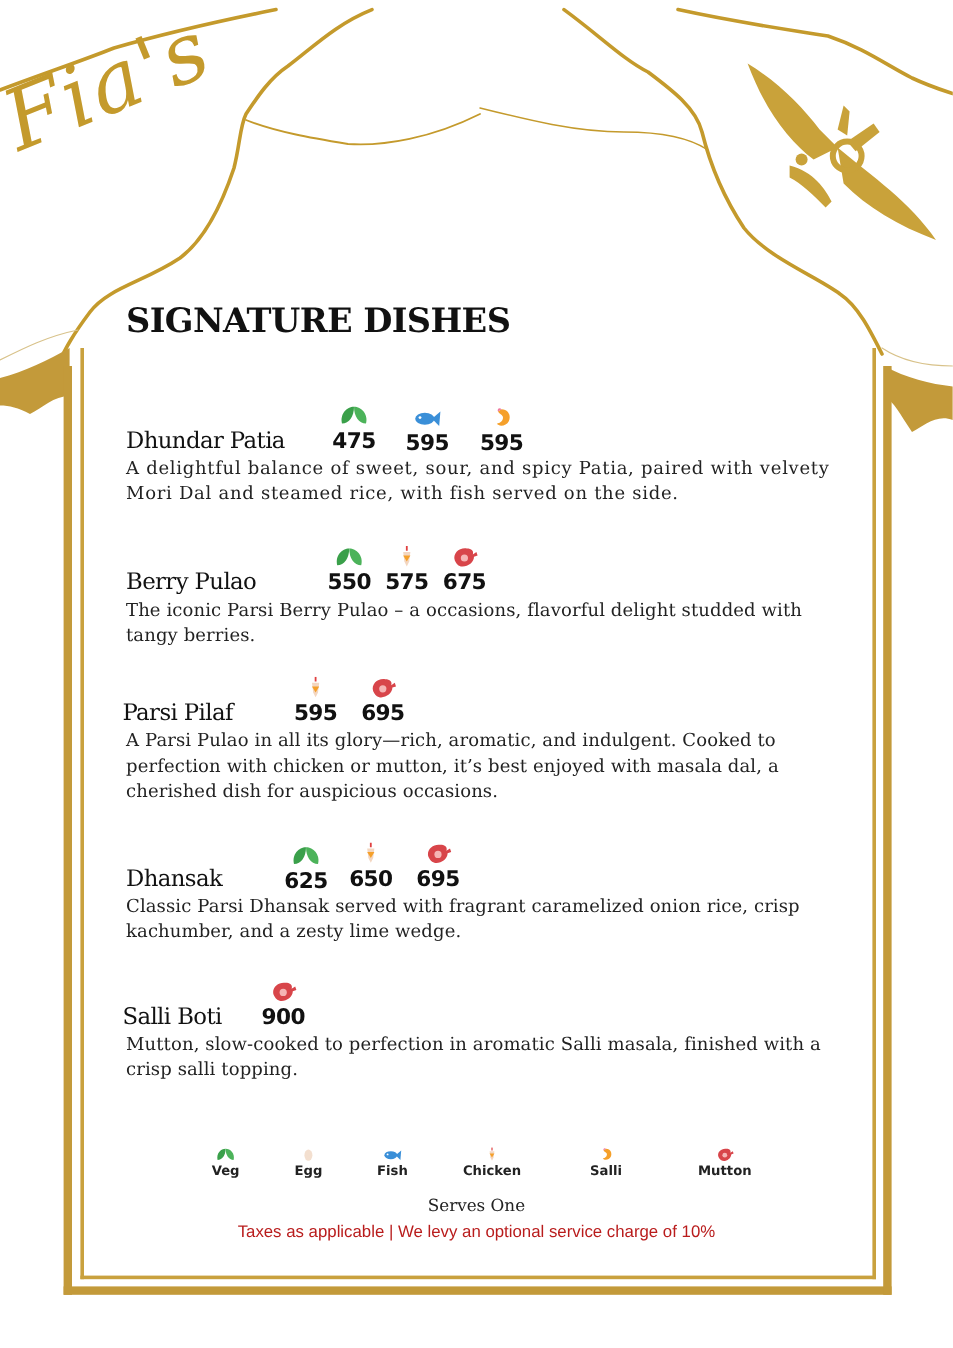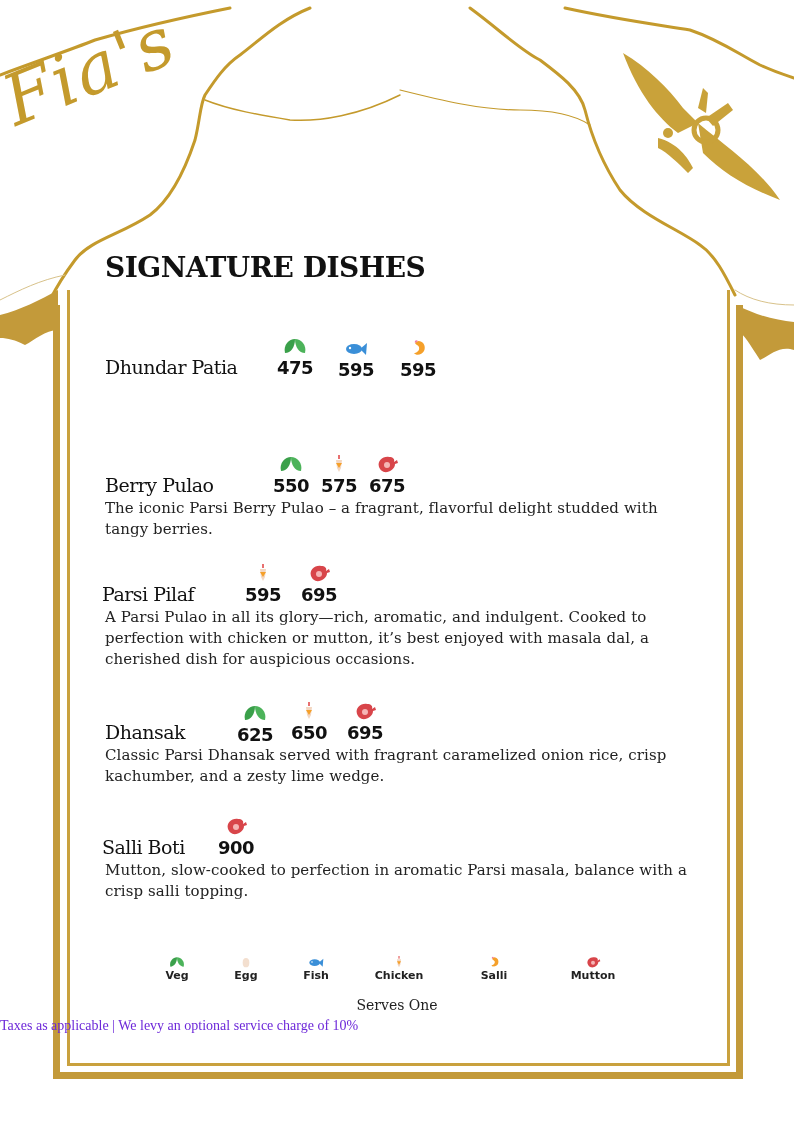--- a/index.html
+++ b/index.html
@@ -9,26 +9,26 @@
   .frame-inner { position:absolute; left:67px; top:290px; width:663px; height:776px; border:3px solid #c9a13e; border-top:none; box-sizing:border-box; }
   .logo { position:absolute; left:22px; top:60px; font-family:"DejaVu Serif", serif; font-style:italic; font-size:70px; color:#c49a2c; transform:rotate(-22deg); transform-origin:left bottom; letter-spacing:2px; }
   .title { position:absolute; left:105px; top:251px; font-family:"DejaVu Serif", serif; font-weight:bold; font-size:28px; letter-spacing:-0.5px; color:#111; margin:0; }
   .dish { position:absolute; left:105px; width:600px; }
   .dish-head { position:relative; height:40px; }
   .dish-name { position:absolute; left:0; bottom:0; font-family:"DejaVu Serif", serif; font-weight:normal; font-size:19px; color:#111; letter-spacing:-0.5px; }
   .price { position:absolute; bottom:0; text-align:center; width:44px; }
   .price-icon { display:block; height:18px; margin:0 auto 2px; }
   .price-val { display:block; font-family:"DejaVu Sans", sans-serif; font-weight:bold; font-size:18px; color:#111; letter-spacing:-0.5px; }
   .desc { font-family:"DejaVu Serif", serif; font-size:15px; line-height:21px; color:#222; margin-top:2px; letter-spacing:0.1px; }
-  .legend { position:absolute; top:956px; left:0; width:676px; height:34px; }
+  .legend { position:absolute; top:956px; left:11px; width:676px; height:34px; }
   .legend-item { position:absolute; text-align:center; width:70px; }
   .legend-item svg { display:block; margin:0 auto; height:12px; }
   .legend-label { font-family:"DejaVu Sans", sans-serif; font-weight:bold; font-size:11px; color:#222; display:block; margin-top:1px; }
   .serves { position:absolute; top:997px; left:0; width:794px; text-align:center; font-family:"DejaVu Serif", serif; font-size:14px; color:#222; }
-  .taxes { position:absolute; top:1018px; left:0; width:794px; font-family:Liberation Serif, serif; font-size:14px; color:#6d28d9; }
+  .taxes { position:absolute; top:1018px; left:0; width:794px; text-align:center; font-family:Liberation Sans, sans-serif; font-size:14px; color:#b91c1c; }
 </style>
 </head>
 <body>
 
 <svg class="deco" viewBox="0 0 794 1123">
   <g fill="none" stroke="#c49a2c" stroke-linecap="round">
     <path d="M0 75 C40 60 70 50 95 40 C130 30 170 20 230 8" stroke-width="3"></path>
     <path d="M310 8 C280 20 260 40 240 55 C225 65 215 80 205 95 C200 105 200 120 195 140 C185 170 170 200 150 215 C120 235 90 240 75 260 C60 280 55 290 50 300" stroke-width="3"></path>
     <path d="M205 100 C230 110 260 115 290 120 C320 122 360 115 400 95" stroke-width="1.5"></path>
     <path d="M470 8 C500 30 520 50 540 60 C560 75 580 90 585 110 C590 130 600 160 620 190 C640 215 680 230 700 245 C715 255 725 275 735 295" stroke-width="3"></path>
@@ -105,20 +105,21 @@
         </svg>
         <span class="price-val">595</span>
       </span>
     <span class="price" style="left:291px;bottom:-2px;">
         <svg class="price-icon" width="24" height="18">
           <use href="#ic-prawn"></use>
         </svg>
         <span class="price-val">595</span>
       </span>
   </div>
+  <div class="desc" style="letter-spacing:0.6px;">A delightful balance of sweet, sour, and spicy Patia, paired with velvety Mori Dal and steamed rice, with fish served on the side.</div>
 </div>
 
 <div class="dish" style="top:456px;">
   <div class="dish-head">
     <span class="dish-name">Berry Pulao</span>
     <span class="price" style="left:164px;">
         <svg class="price-icon" width="24" height="18">
           <use href="#ic-veg"></use>
         </svg>
         <span class="price-val">550</span>
@@ -129,21 +130,21 @@
         </svg>
         <span class="price-val">575</span>
       </span>
     <span class="price" style="left:260px;">
         <svg class="price-icon" width="24" height="18">
           <use href="#ic-mutton"></use>
         </svg>
         <span class="price-val">675</span>
       </span>
   </div>
-  <div class="desc">The iconic Parsi Berry Pulao – a fragrant, flavorful delight studded with tangy berries.</div>
+  <div class="desc">The iconic Parsi Berry Pulao – a occasions, flavorful delight studded with tangy berries.</div>
 </div>
 
 <div class="dish" style="top:565px;left:102px;">
   <div class="dish-head">
     <span class="dish-name">Parsi Pilaf</span>
     <span class="price" style="left:139px;">
         <svg class="price-icon" width="24" height="18">
           <use href="#ic-chicken"></use>
         </svg>
         <span class="price-val">595</span>
@@ -186,21 +187,21 @@
 <div class="dish" style="top:818px;left:102px;">
   <div class="dish-head">
     <span class="dish-name">Salli Boti</span>
     <span class="price" style="left:112px;">
         <svg class="price-icon" width="24" height="18">
           <use href="#ic-mutton"></use>
         </svg>
         <span class="price-val">900</span>
       </span>
   </div>
-  <div class="desc" style="padding-left:3px;">Mutton, slow-cooked to perfection in aromatic Parsi masala, balance with a crisp salli topping.</div>
+  <div class="desc" style="padding-left:3px;">Mutton, slow-cooked to perfection in aromatic Salli masala, finished with a crisp salli topping.</div>
 </div>
 
 <div class="legend">
   <div class="legend-item" style="left:142px;">
       <svg width="16" height="12">
         <use href="#ic-veg"></use>
       </svg>
       <span class="legend-label">Veg</span>
     </div>
   <div class="legend-item" style="left:211px;">

